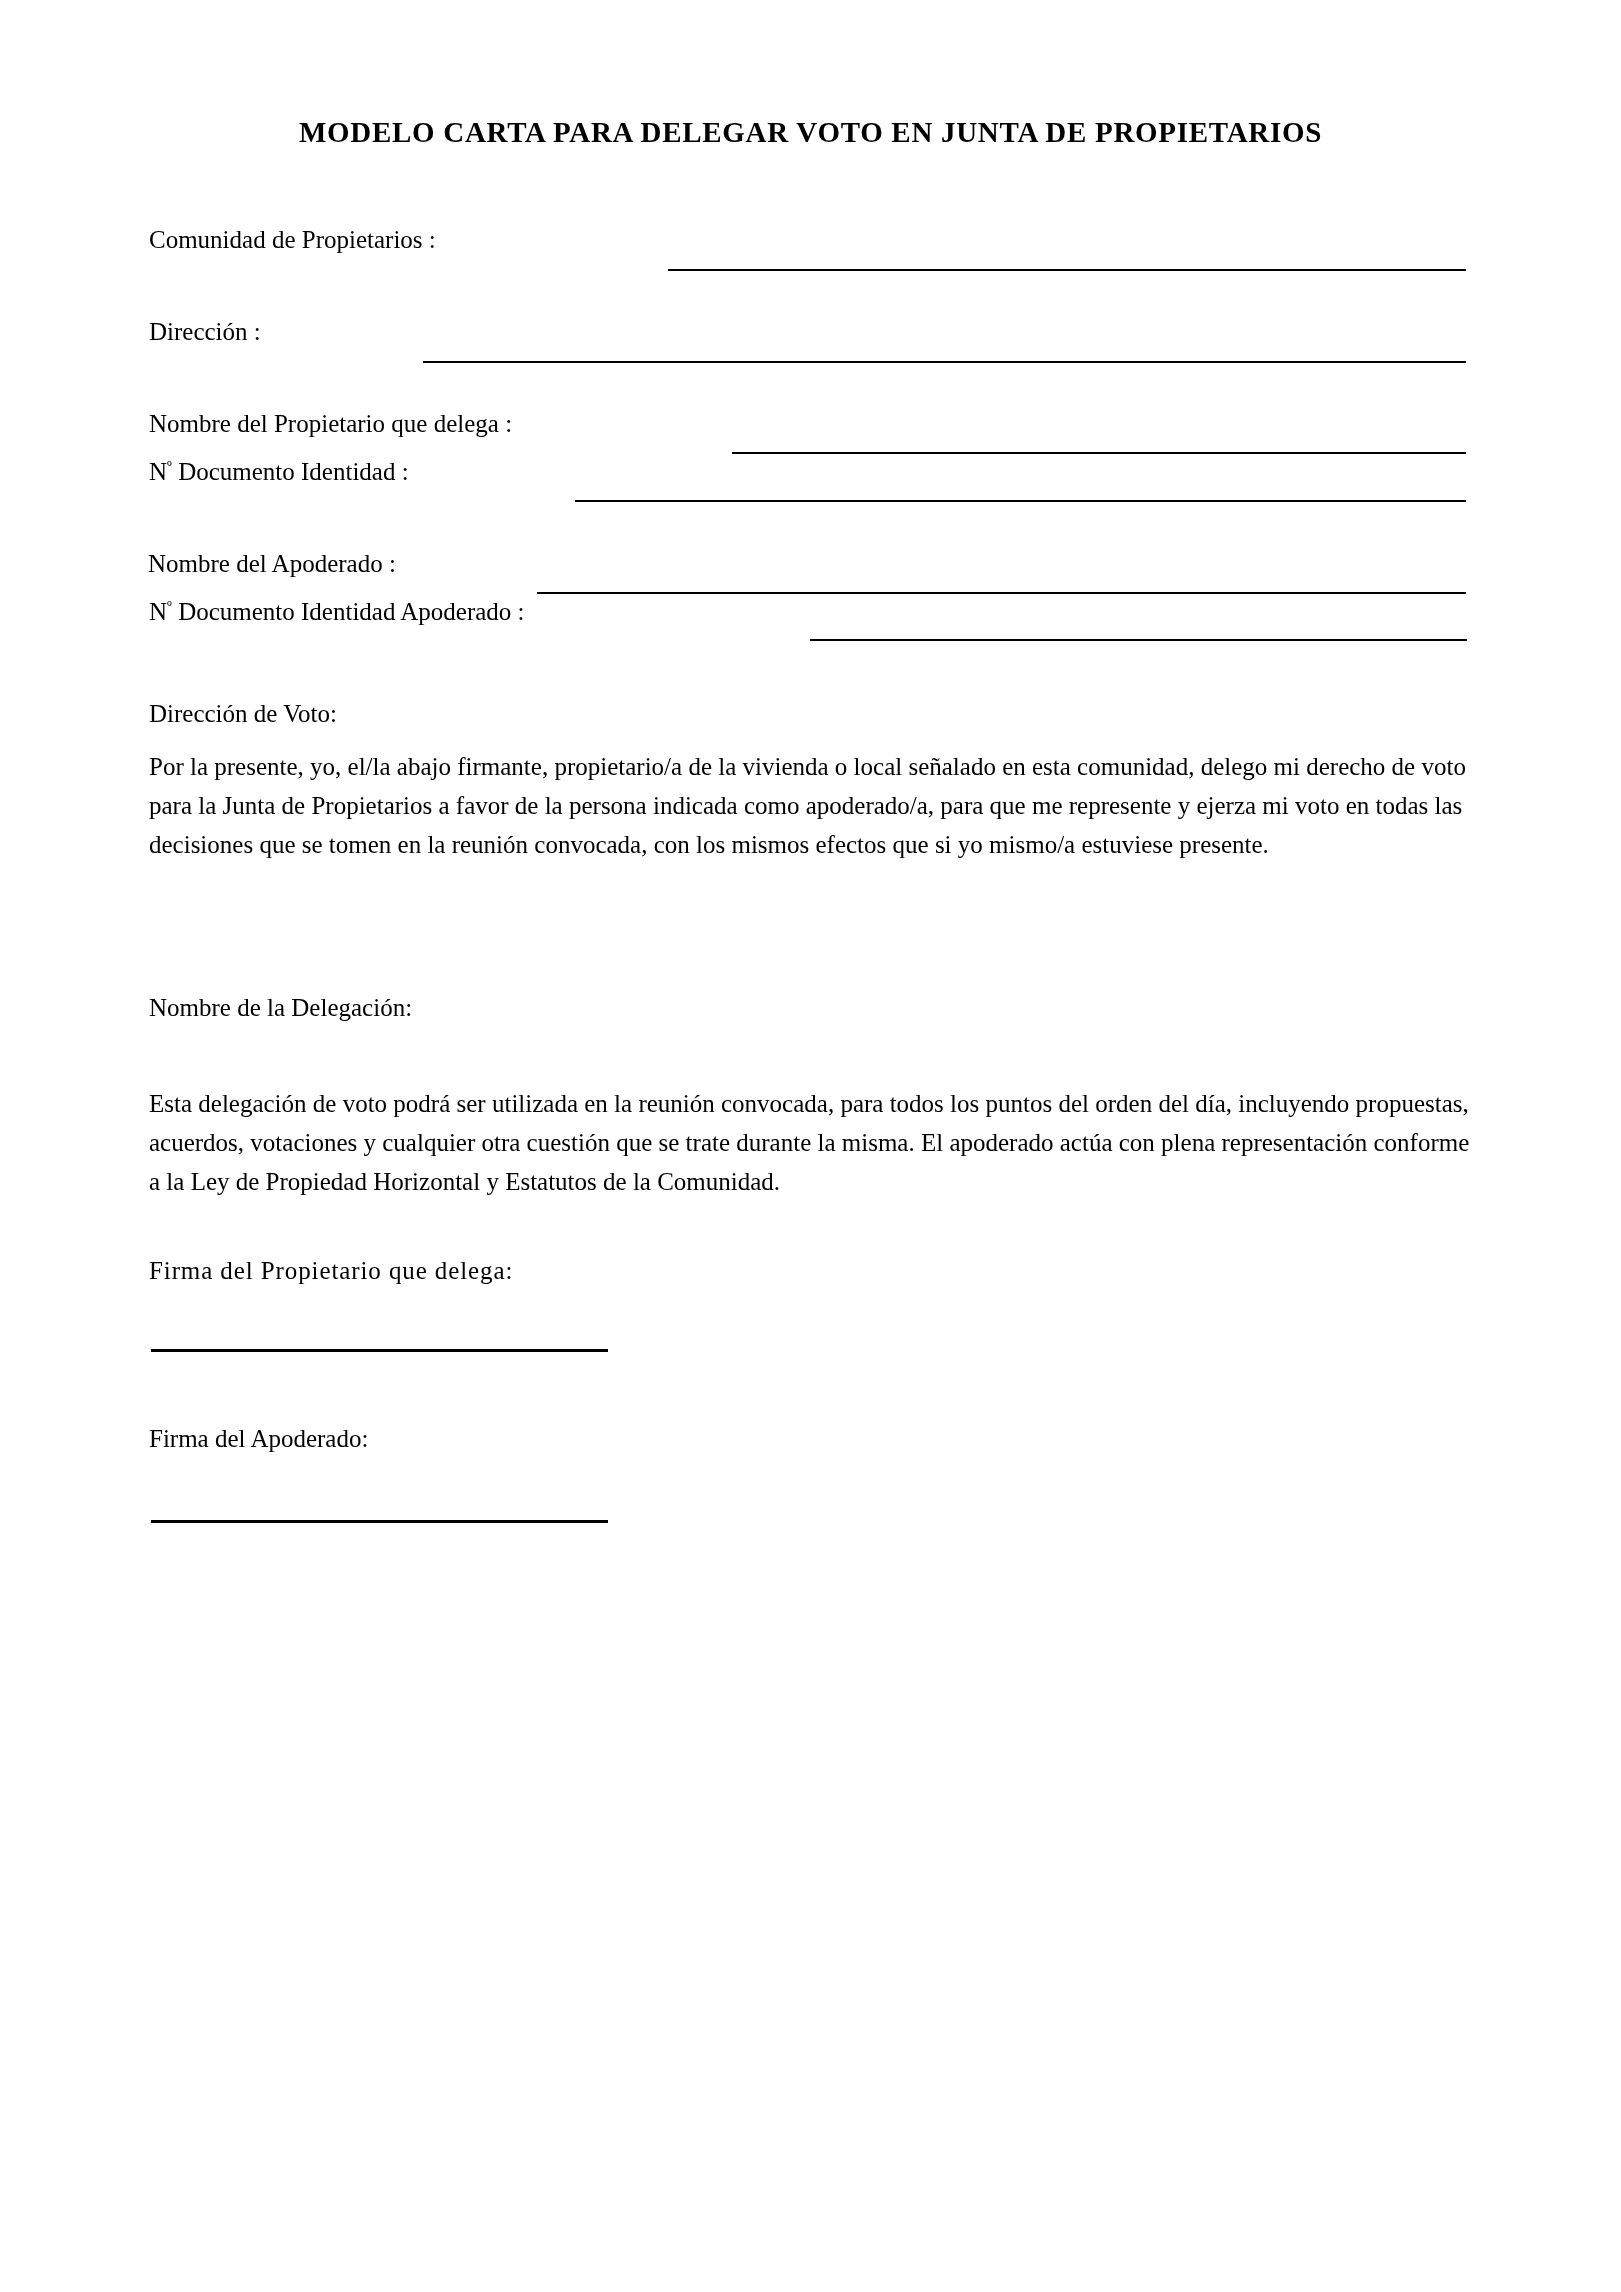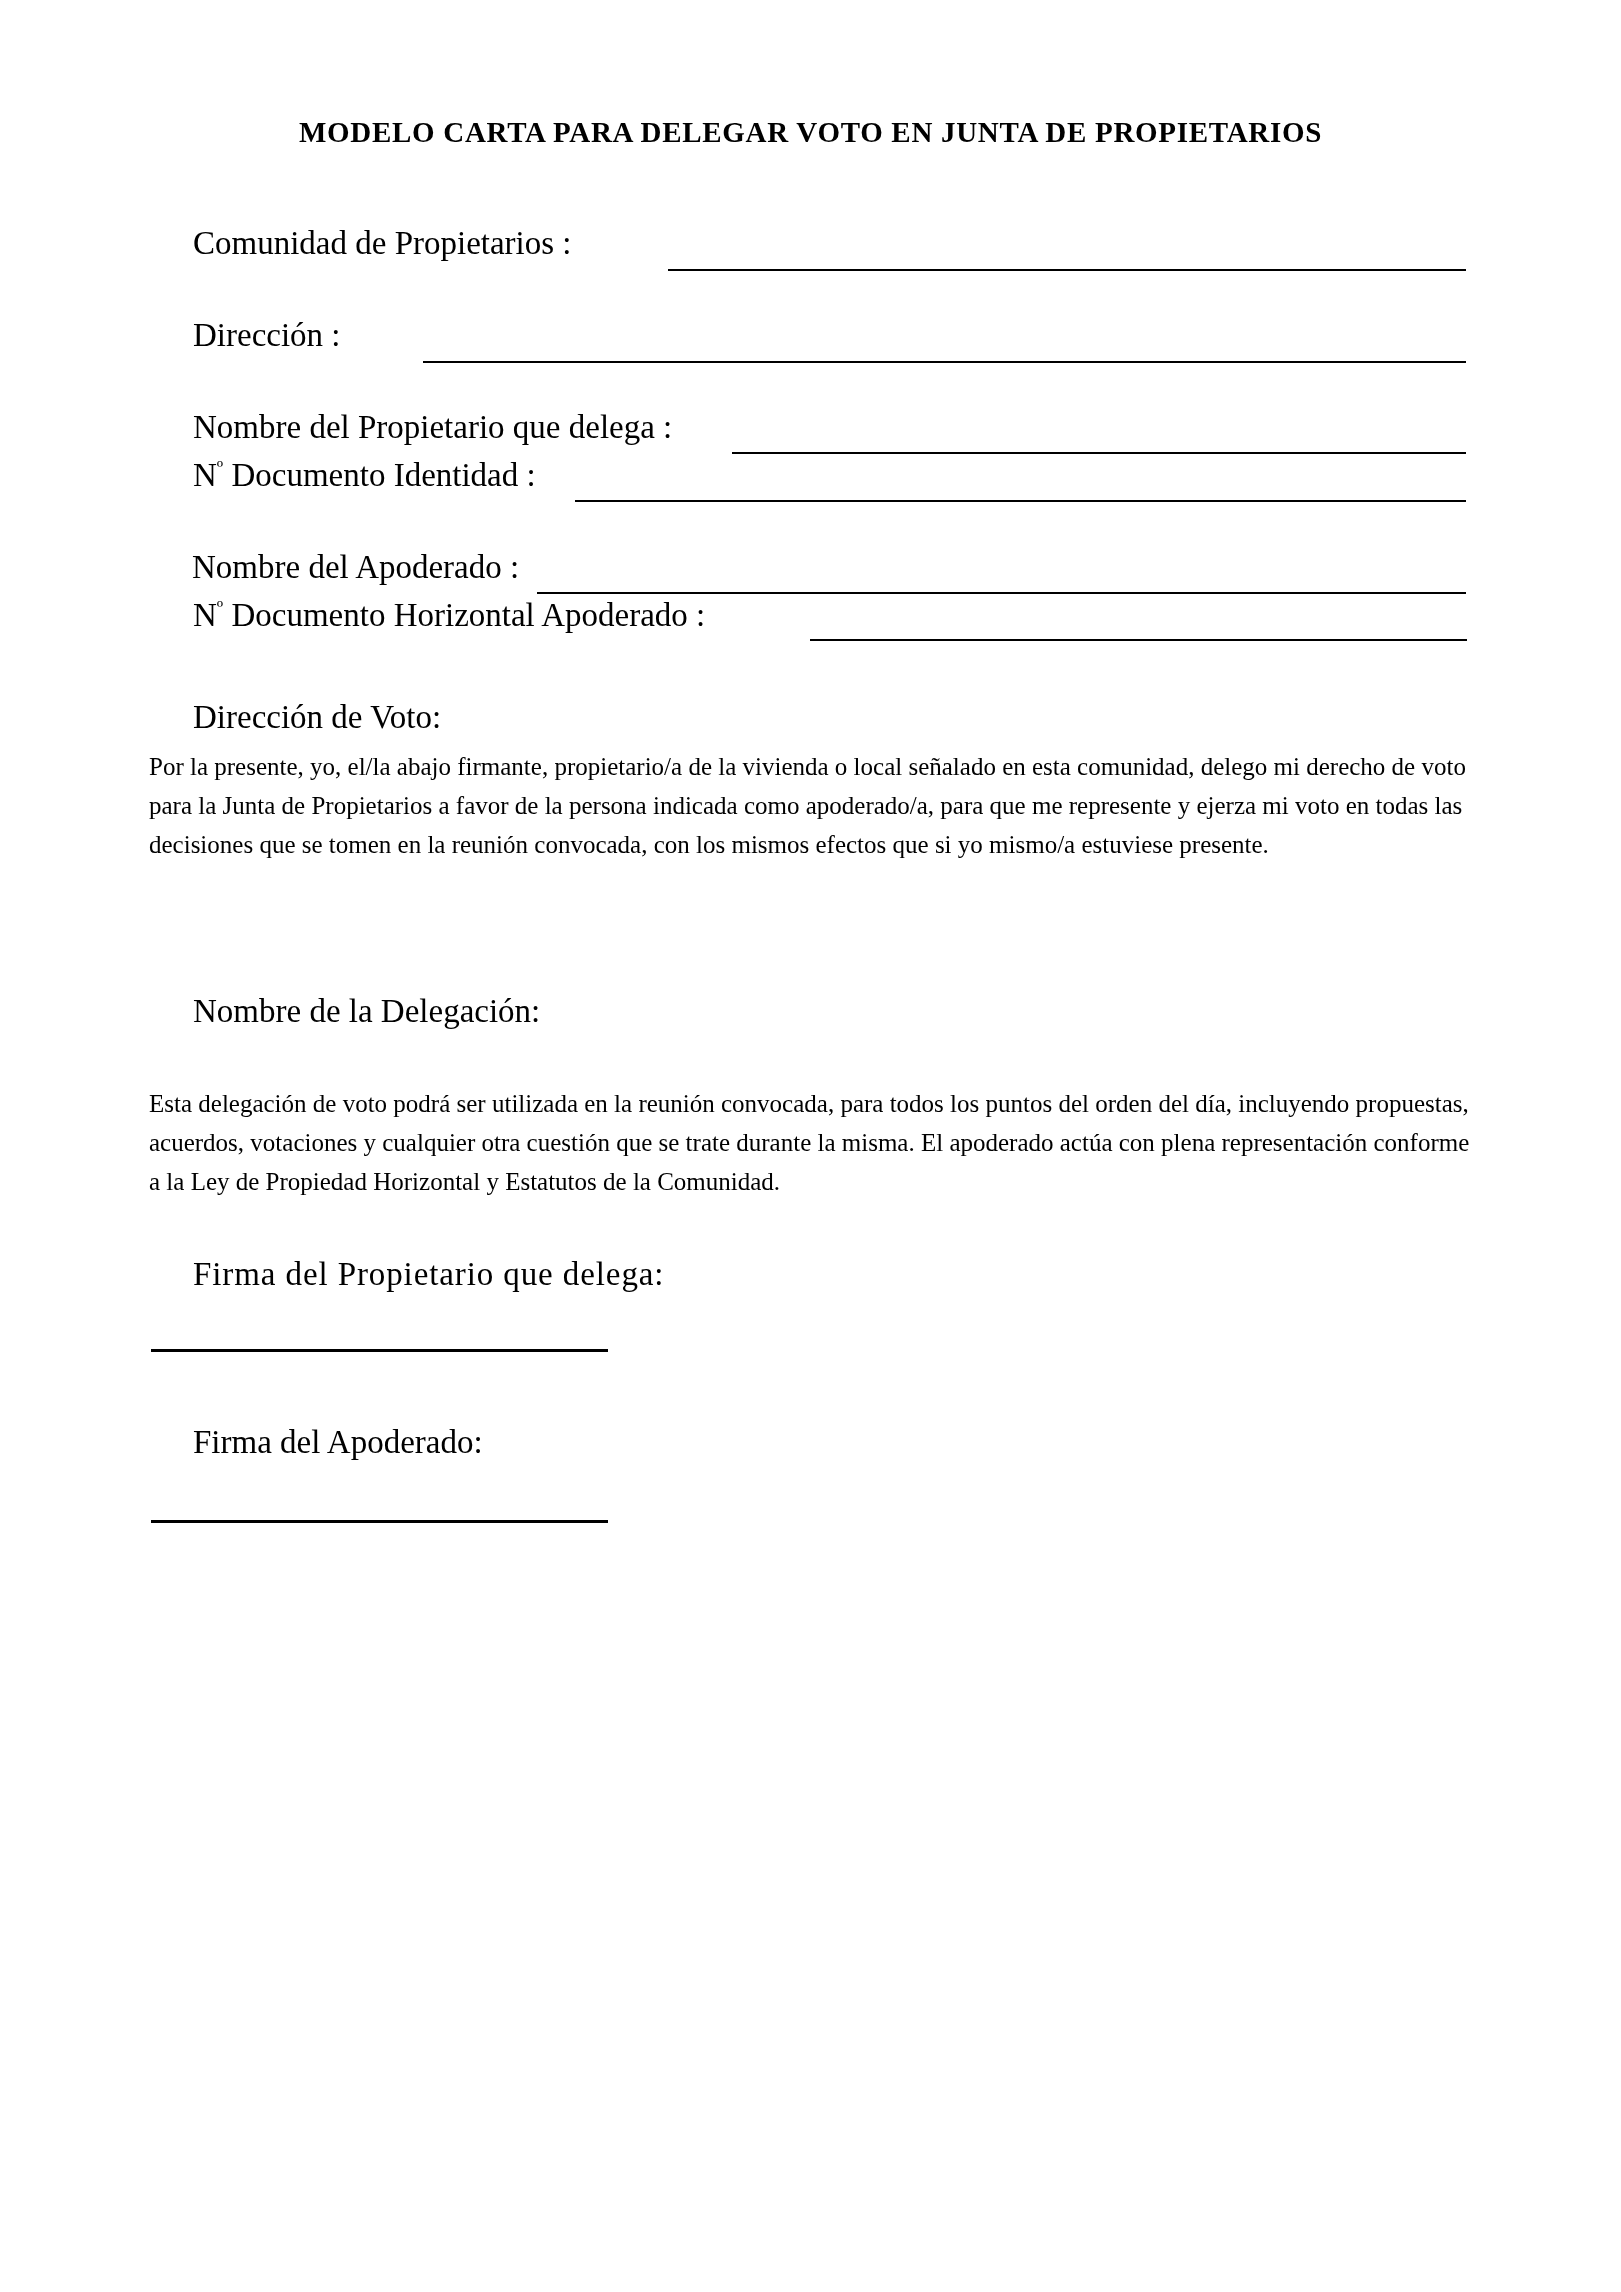--- a/index.html
+++ b/index.html
@@ -27,24 +27,23 @@
     text-align: center;
     font-size: 29px;
     font-weight: bold;
     letter-spacing: 0.7px;
     white-space: nowrap;
   }
 
   
   .lbl {
     position: absolute;
-    font-size: 33px;
+    font-size: 25px;
     line-height: 1.0;
     white-space: nowrap;
-    margin-left: 44px;
   }
   .lbl.spaced {
     letter-spacing: 0.9px;
   }
 
   
   .rule {
     position: absolute;
     height: 0;
     border-top: 2.9px solid #000000;
@@ -84,21 +83,21 @@
 
   <div class="lbl" style="left:149px; top:411px;">Nombre del Propietario que delega :</div>
   <div class="rule" style="left:732px; top:452px; width:734px;"></div>
 
   <div class="lbl" style="left:149px; top:459px;"><span>N</span><sup class="ord">º</sup><span> Documento Identidad :</span></div>
   <div class="rule" style="left:575px; top:500px; width:891px;"></div>
 
   <div class="lbl" style="left:148px; top:551px;">Nombre del Apoderado :</div>
   <div class="rule" style="left:537px; top:592px; width:929px;"></div>
 
-  <div class="lbl" style="left:149px; top:599px;"><span>N</span><sup class="ord">º</sup><span> Documento Horizontal Apoderado :</span></div>
+  <div class="lbl" style="left:149px; top:599px;"><span>N</span><sup class="ord">º</sup><span> Documento Identidad Apoderado :</span></div>
   <div class="rule" style="left:810px; top:639px; width:657px;"></div>
 
   <div class="lbl" style="left:149px; top:701px;">Dirección de Voto:</div>
 
   <div class="para" style="left:149px; top:747px; width:1320px;">
     <p>Por la presente, yo, el/la abajo firmante, propietario/a de la vivienda o local señalado en esta comunidad, delego mi derecho de voto para la Junta de Propietarios a favor de la persona indicada como apoderado/a, para que me represente y ejerza mi voto en todas las decisiones que se tomen en la reunión convocada, con los mismos efectos que si yo mismo/a estuviese presente.</p>
   </div>
 
   <div class="lbl" style="left:149px; top:995px;">Nombre de la Delegación:</div>
 

